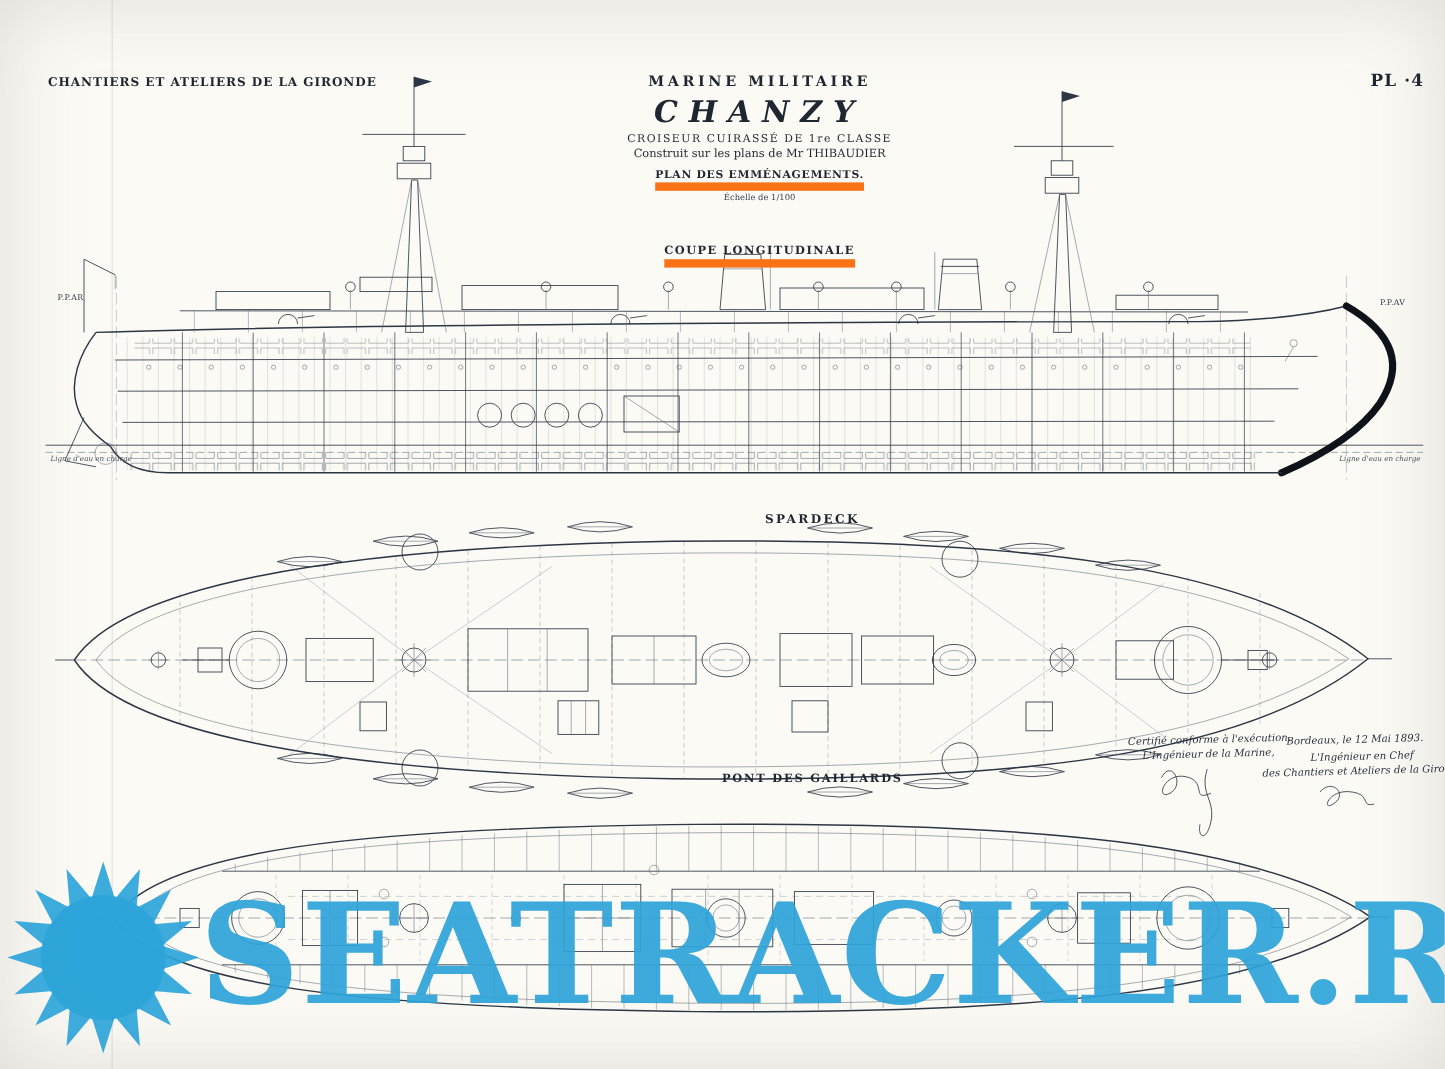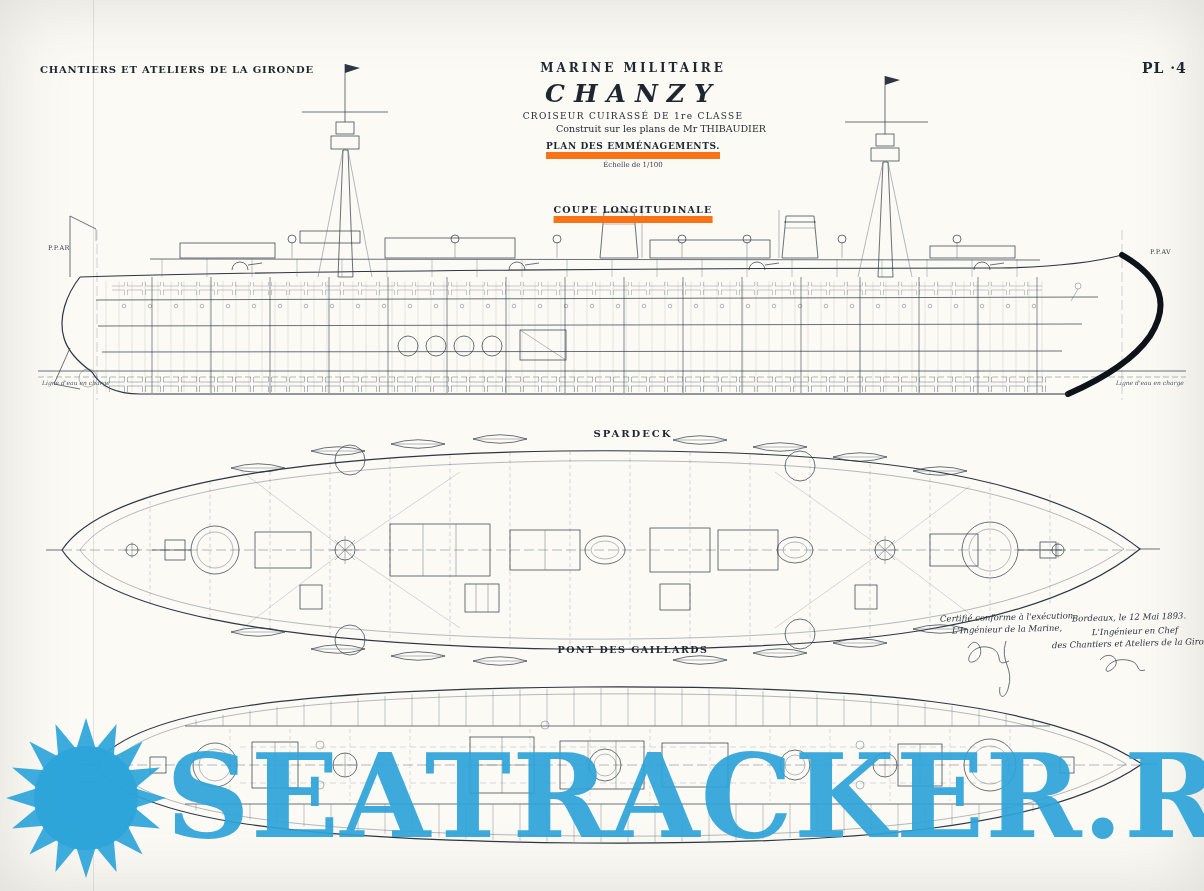--- a/index.html
+++ b/index.html
@@ -15,25 +15,25 @@
   .blk{stroke:#0e1319;stroke-width:6;fill:none;stroke-linecap:round;}
   .fillink{fill:var(--ink);stroke:none;}
   .lbl{position:absolute;white-space:nowrap;}
   .c{transform:translateX(-50%);}
   .u{border-bottom:7px solid #f97316;padding-bottom:1px;}
   .h-shipyard{font-weight:bold;font-size:10px;letter-spacing:.8px;}
   .h-plate{font-weight:bold;font-size:14px;letter-spacing:1px;}
   .h-marine{font-weight:bold;font-size:12px;letter-spacing:3px;}
   .h-ship{font-weight:bold;font-size:25px;letter-spacing:9px;font-style:italic;}
   .h-class{font-size:9px;letter-spacing:1.3px;}
-  .h-plans{font-size:9.5px;margin-left:28px;}
+  .h-plans{font-size:9.5px;}
   .h-plan{font-weight:bold;font-size:9px;letter-spacing:.6px;}
   .h-scale{font-size:7px;color:#3a4450;}
   .h-view{font-weight:bold;font-size:9.5px;letter-spacing:1.2px;margin-top:28px;}
-  .h-deck{font-weight:bold;font-size:10px;letter-spacing:2px;}
+  .h-deck{font-weight:bold;font-size:10px;letter-spacing:2px;margin-left:44px;}
   .tiny{font-size:6.5px;letter-spacing:.3px;color:#343e4a;}
   .micro{font-style:italic;font-size:6px;color:#4a5562;}
   .sig{font-style:italic;font-size:8.5px;color:#2a3340;transform:rotate(-1.5deg);}
   .watermark{position:absolute;inset:0;pointer-events:none;}
   .wm-shape{fill:var(--wm);opacity:.92;}
   .wm-text{position:absolute;left:166px;top:738px;font-weight:bold;font-size:116px;
            font-family:"DejaVu Serif",serif;color:var(--wm);opacity:.92;
            letter-spacing:1px;white-space:nowrap;line-height:1;}
 </style>
 </head>

